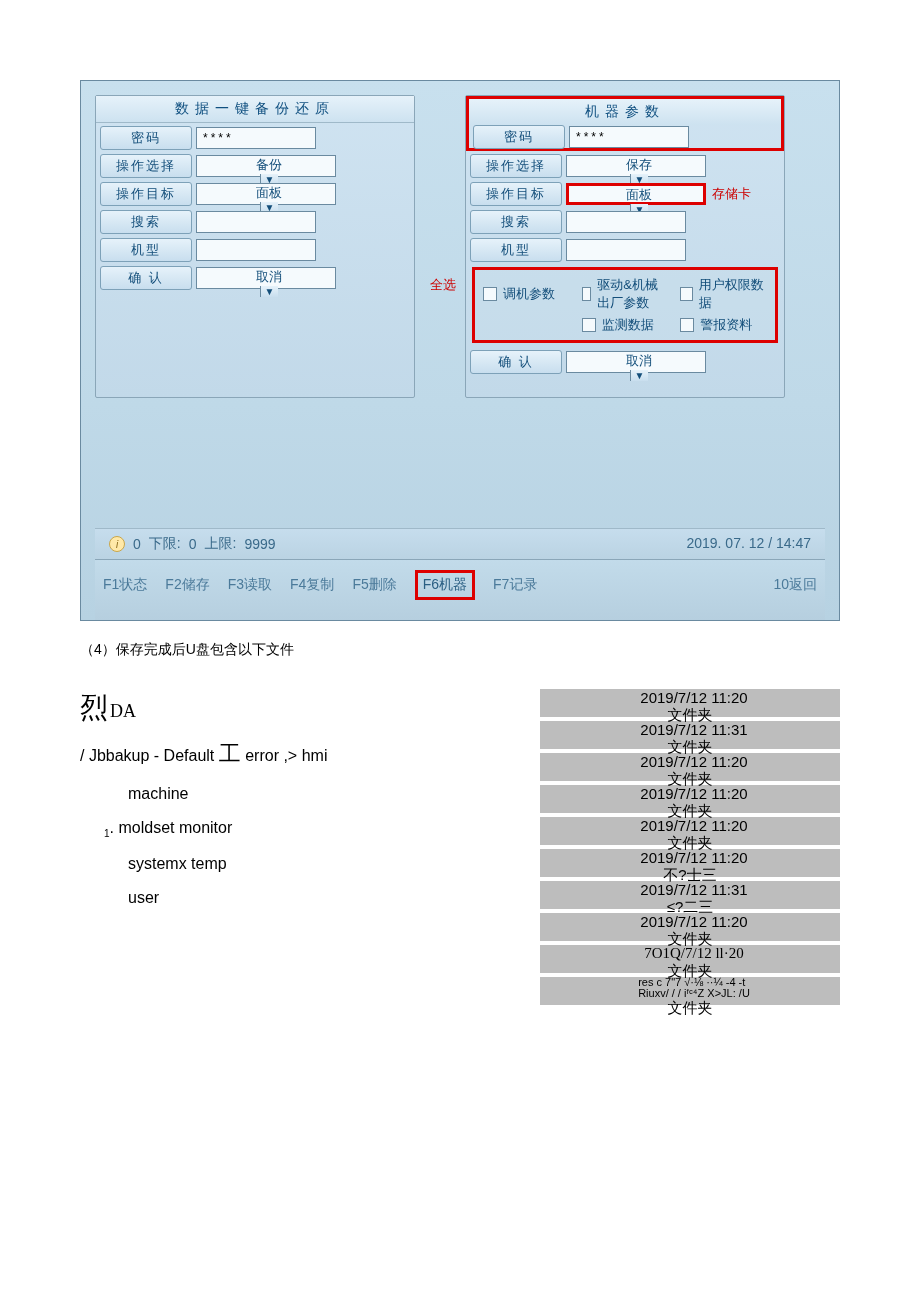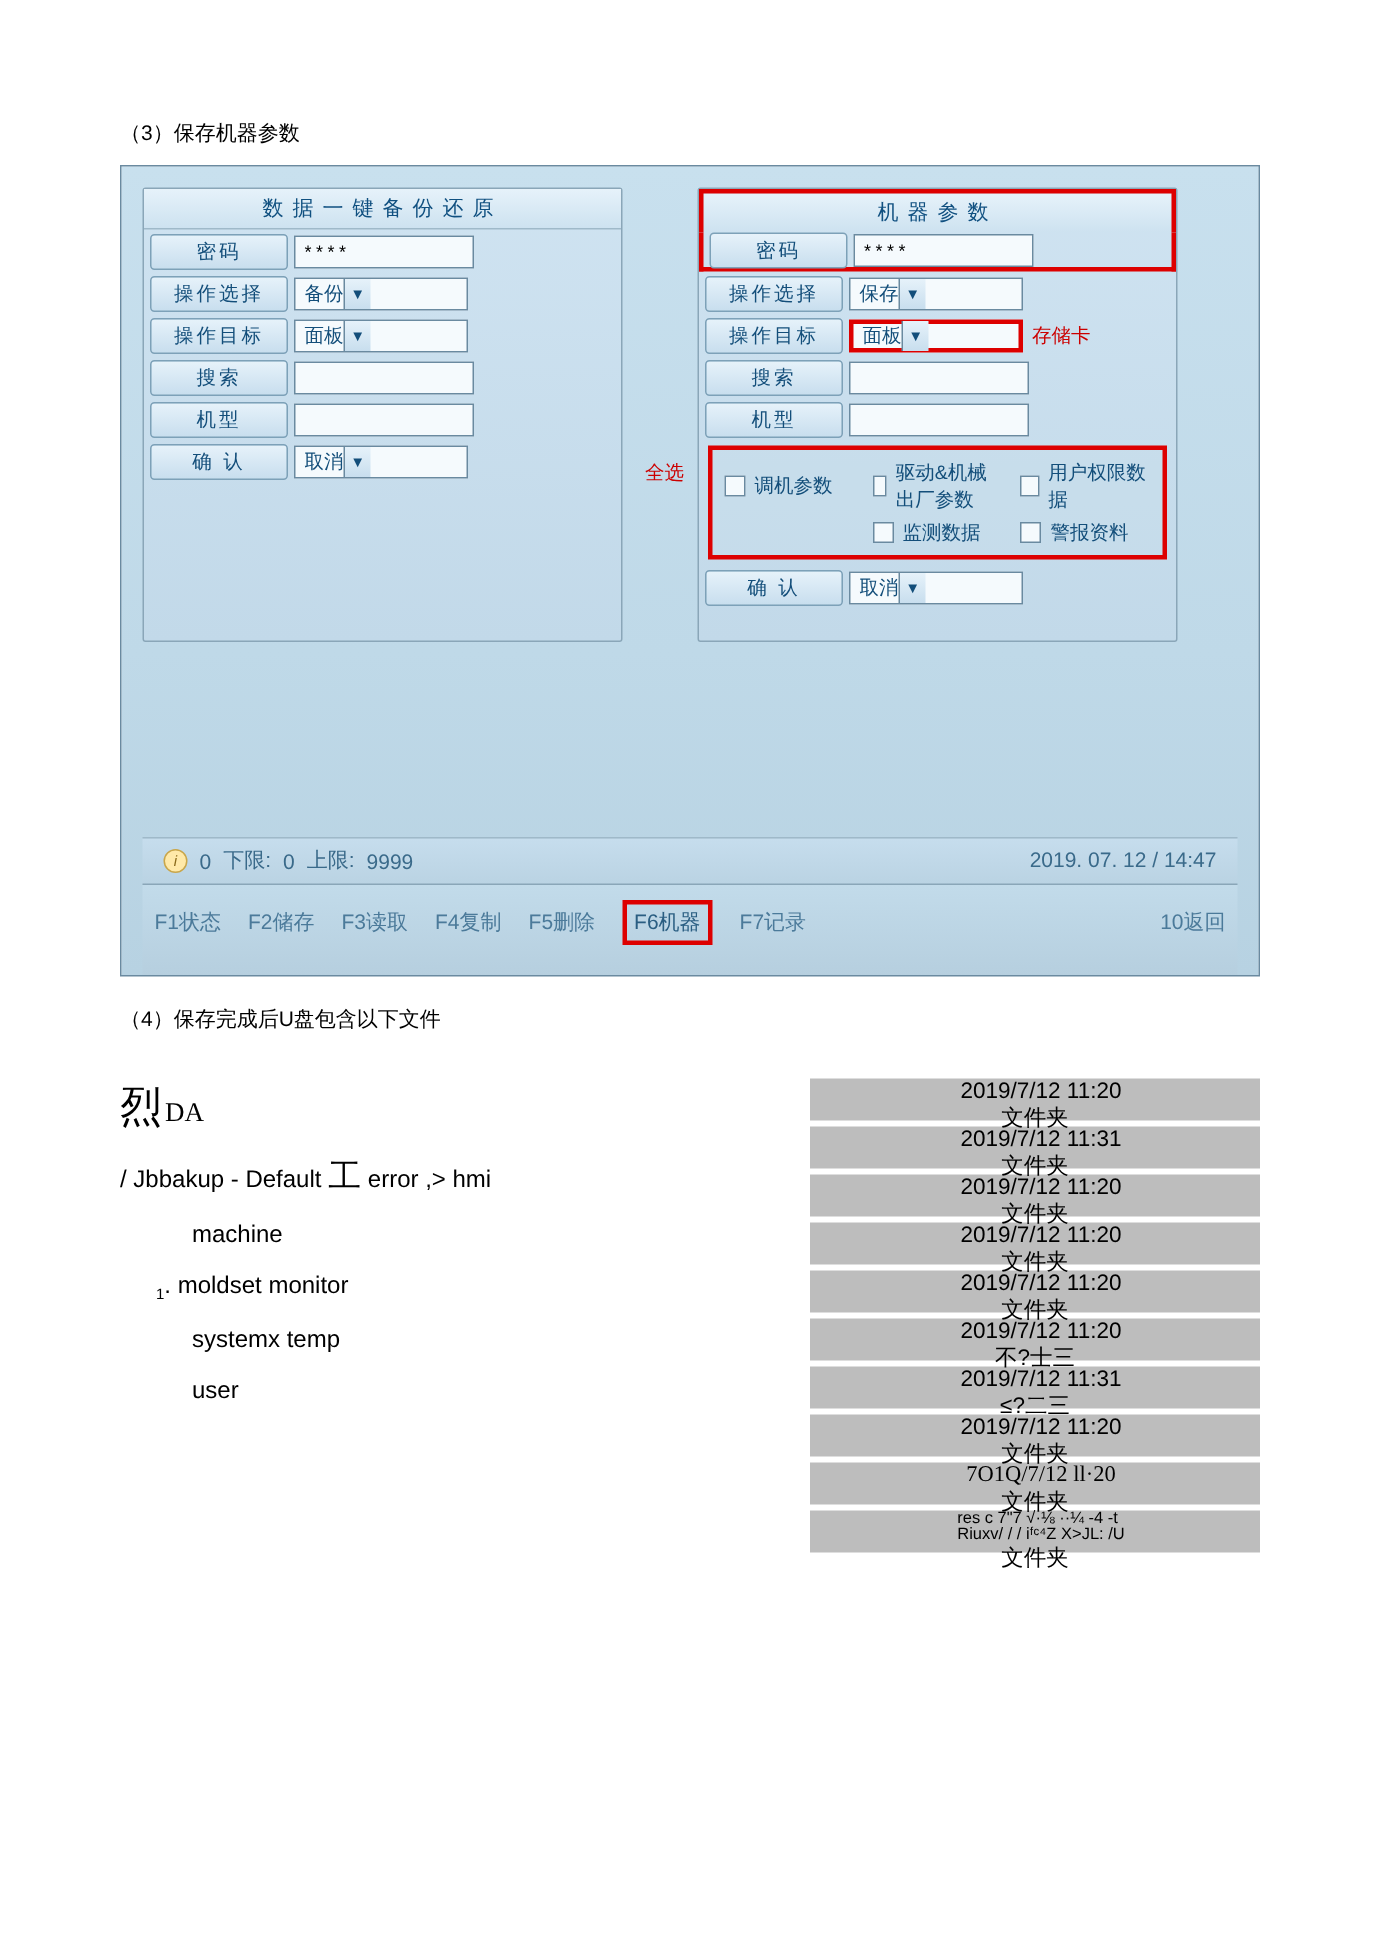--- a/index.html
+++ b/index.html
@@ -53,23 +53,23 @@
     background: #f5fafd;
     border: 1px solid #6a8aa0;
     height: 22px; width: 120px;
     display: inline-flex; align-items: center; padding: 0 6px;
     color: #134e7a; font-size: 13px;
   }
   .field input { border:none; background:transparent; width:100%; font-size:12px; outline:none; letter-spacing:3px;}
   .select {
     background: #f5fafd;
     border: 1px solid #6a8aa0;
-    height: 22px; width: 116px;
-    display: inline-flex; align-items: center; 
-    padding: 0 0 0 6px; color: #134e7a; font-size: 13px;
+    height: 22px; width: 140px;
+    display: inline-flex; align-items: center; justify-content: space-between;
+    padding: 0 0 0 6px; color: #134e7a; font-size: 13px; flex-direction: column;
   }
   .caret {
     width: 18px; height: 20px;
     background: linear-gradient(180deg,#e6f2fa,#c8deee);
     border-left: 1px solid #6a8aa0;
     display:flex; align-items:center; justify-content:center;
     color:#134e7a; font-size:10px;
   }
   .highlight-box { border: 3px solid #d00; }
   .red-label { color: #c00; font-size: 13px; margin-left: 6px; }
@@ -115,21 +115,20 @@
   .fl-date { flex:1; padding-left:8px; font-size:15px; color:#000;}
   .fl-type { width:80px; text-align:center; font-size:15px;}
   .fl-row.alt .fl-date { font-family:"Times New Roman",serif; font-size:15px;}
   .fl-garble { font-size:11px; line-height:11px; padding-left:8px;}
 </style>
 </head>
 <body>
 
 <div class="page">
 
-  <div class="caption">（3）保存机器参数</div>
 
   <div class="screenshot">
     <div class="panels-row">
 
       <div class="panel">
         <div class="panel-title">数据一键备份还原</div>
         <div class="row">
           <div class="btn">密码</div>
           <div class="field">
               <input type="text" value="****" style="">

